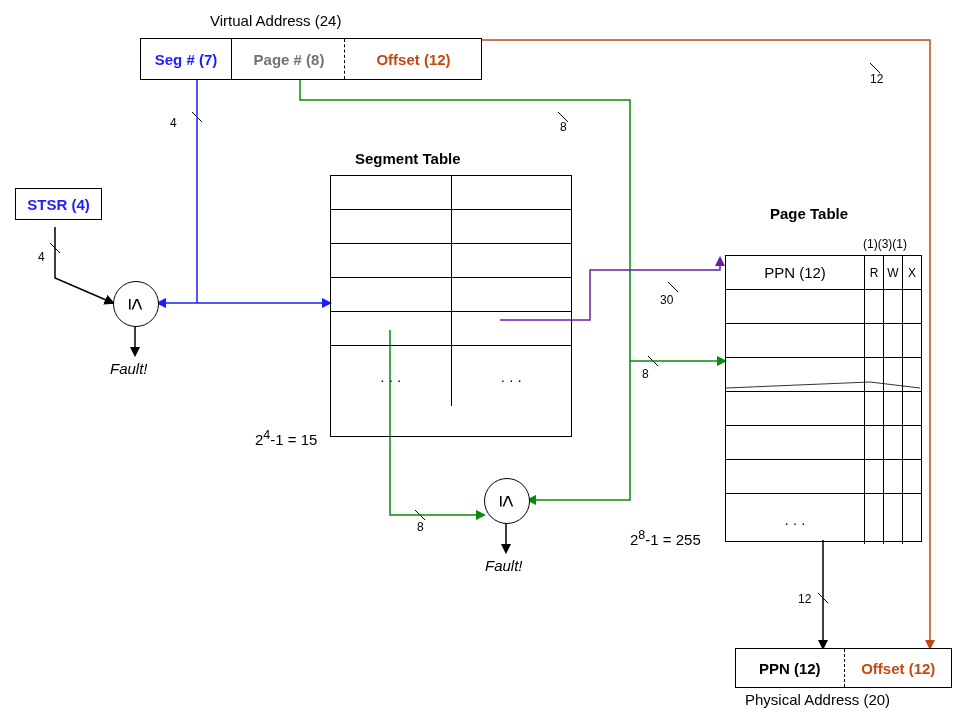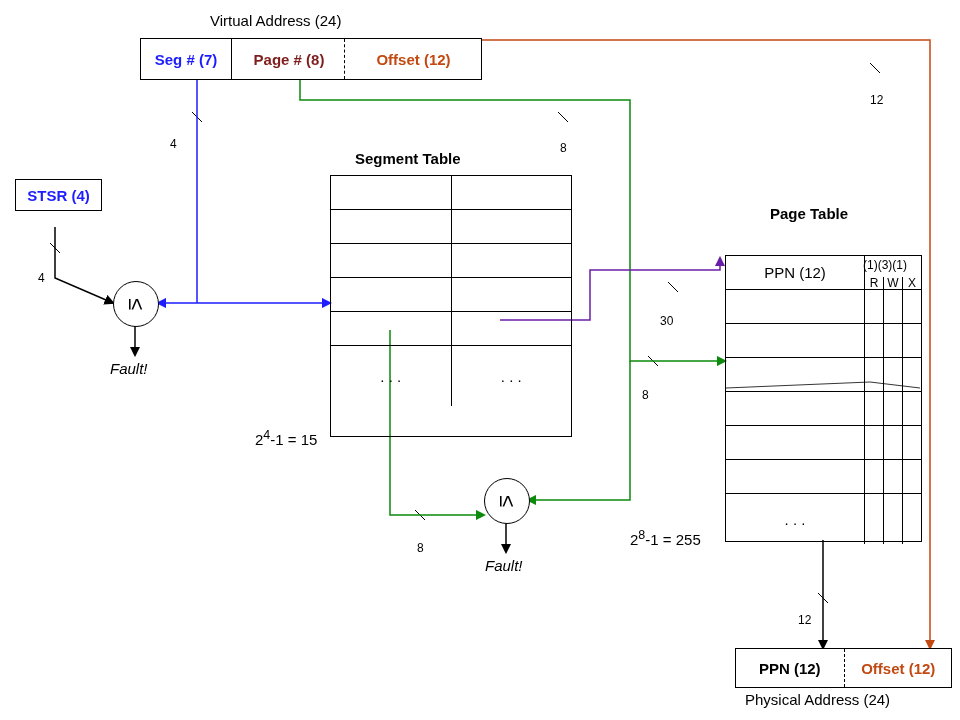--- a/index.html
+++ b/index.html
@@ -10,23 +10,23 @@
     background: #fff;
     font-family: Arial, Helvetica, sans-serif;
     font-size: 15px;
     color: #000;
   }
   .abs { position: absolute; }
   .box { border: 1.5px solid #000; background: #fff; display: flex; align-items: center; justify-content: center; }
   .bold { font-weight: bold; text-align: center; }
   .italic { font-style: italic; }
   .blue { color: #1d1dff; }
-  .green { color: #7f1d1d; }
+  .green { color: #737373; }
   .orange { color: #c24a12; }
-  .small { font-size: 12px; margin-top: 21px; }
+  .small { font-size: 12px; }
   svg { position: absolute; top: 0; left: 0; }
 </style>
 </head>
 <body>
 
 <svg width="960" height="720" viewBox="0 0 960 720">
   <defs>
     <marker id="arr-black" viewBox="0 0 10 10" refX="8" refY="5" markerWidth="7" markerHeight="7" orient="auto-start-reverse">
       <path d="M0 0 L10 5 L0 10 z" fill="#000"></path>
     </marker>
@@ -81,21 +81,21 @@
 <div class="abs" style="left:210px; top:12px;">Virtual Address (24)</div>
 
 <div class="abs box" style="left:140px; top:38px; width:340px; height:40px; justify-content:flex-start;">
   <div style="width:90px; text-align:center;" class="bold blue">Seg # (7)</div>
   <div style="width:2px; height:40px; border-left:1.5px solid #000;"></div>
   <div style="width:110px; text-align:center;" class="bold green">Page # (8)</div>
   <div style="width:1px; height:40px; border-left:1.5px dashed #000;"></div>
   <div style="flex:1; text-align:center;" class="bold orange">Offset (12)</div>
 </div>
 
-<div class="abs box bold blue" style="left:15px; top:179px; width:85px; height:30px;">STSR (4)</div>
+<div class="abs box bold blue" style="left:15px; top:188px; width:85px; height:30px;">STSR (4)</div>
 
 <div class="abs" style="left:113px; top:281px; width:44px; height:44px; border:1.5px solid #000; border-radius:50%; display:flex; align-items:center; justify-content:center; background:#fff;">
   <span style="transform: rotate(90deg); display:inline-block; font-size:22px;">≤</span>
 </div>
 <div class="abs italic" style="left:110px; top:360px;">Fault!</div>
 
 <div class="abs bold" style="left:355px; top:150px;">Segment Table</div>
 <div class="abs" style="left:330px; top:175px; width:240px; height:260px; border:1.5px solid #000;">
   <div style="display:flex; height:33px; border-bottom:1px solid #000;">
       <div style="width:50%; border-right:1.5px solid #000;"></div>
@@ -185,21 +185,21 @@
 </div>
 <div class="abs" style="left:630px; top:528px;">
   <span>2</span><sup>8</sup><span>-1 = 255</span>
 </div>
 
 <div class="abs box" style="left:735px; top:648px; width:215px; height:38px; justify-content:flex-start;">
   <div style="width:50%; text-align:center;" class="bold">PPN (12)</div>
   <div style="width:1px; height:38px; border-left:1.5px dashed #000;"></div>
   <div style="flex:1; text-align:center;" class="bold orange">Offset (12)</div>
 </div>
-<div class="abs" style="left:745px; top:691px;">Physical Address (24)</div>
+<div class="abs" style="left:745px; top:691px;">Physical Address (20)</div>
 
 <div class="abs small" style="left:170px; top:116px;">4</div>
 <div class="abs small" style="left:38px; top:250px;">4</div>
 <div class="abs small" style="left:560px; top:120px;">8</div>
 <div class="abs small" style="left:417px; top:520px;">8</div>
 <div class="abs small" style="left:642px; top:367px;">8</div>
 <div class="abs small" style="left:660px; top:293px;">30</div>
 <div class="abs small" style="left:798px; top:592px;">12</div>
 <div class="abs small" style="left:870px; top:72px;">12</div>
 

